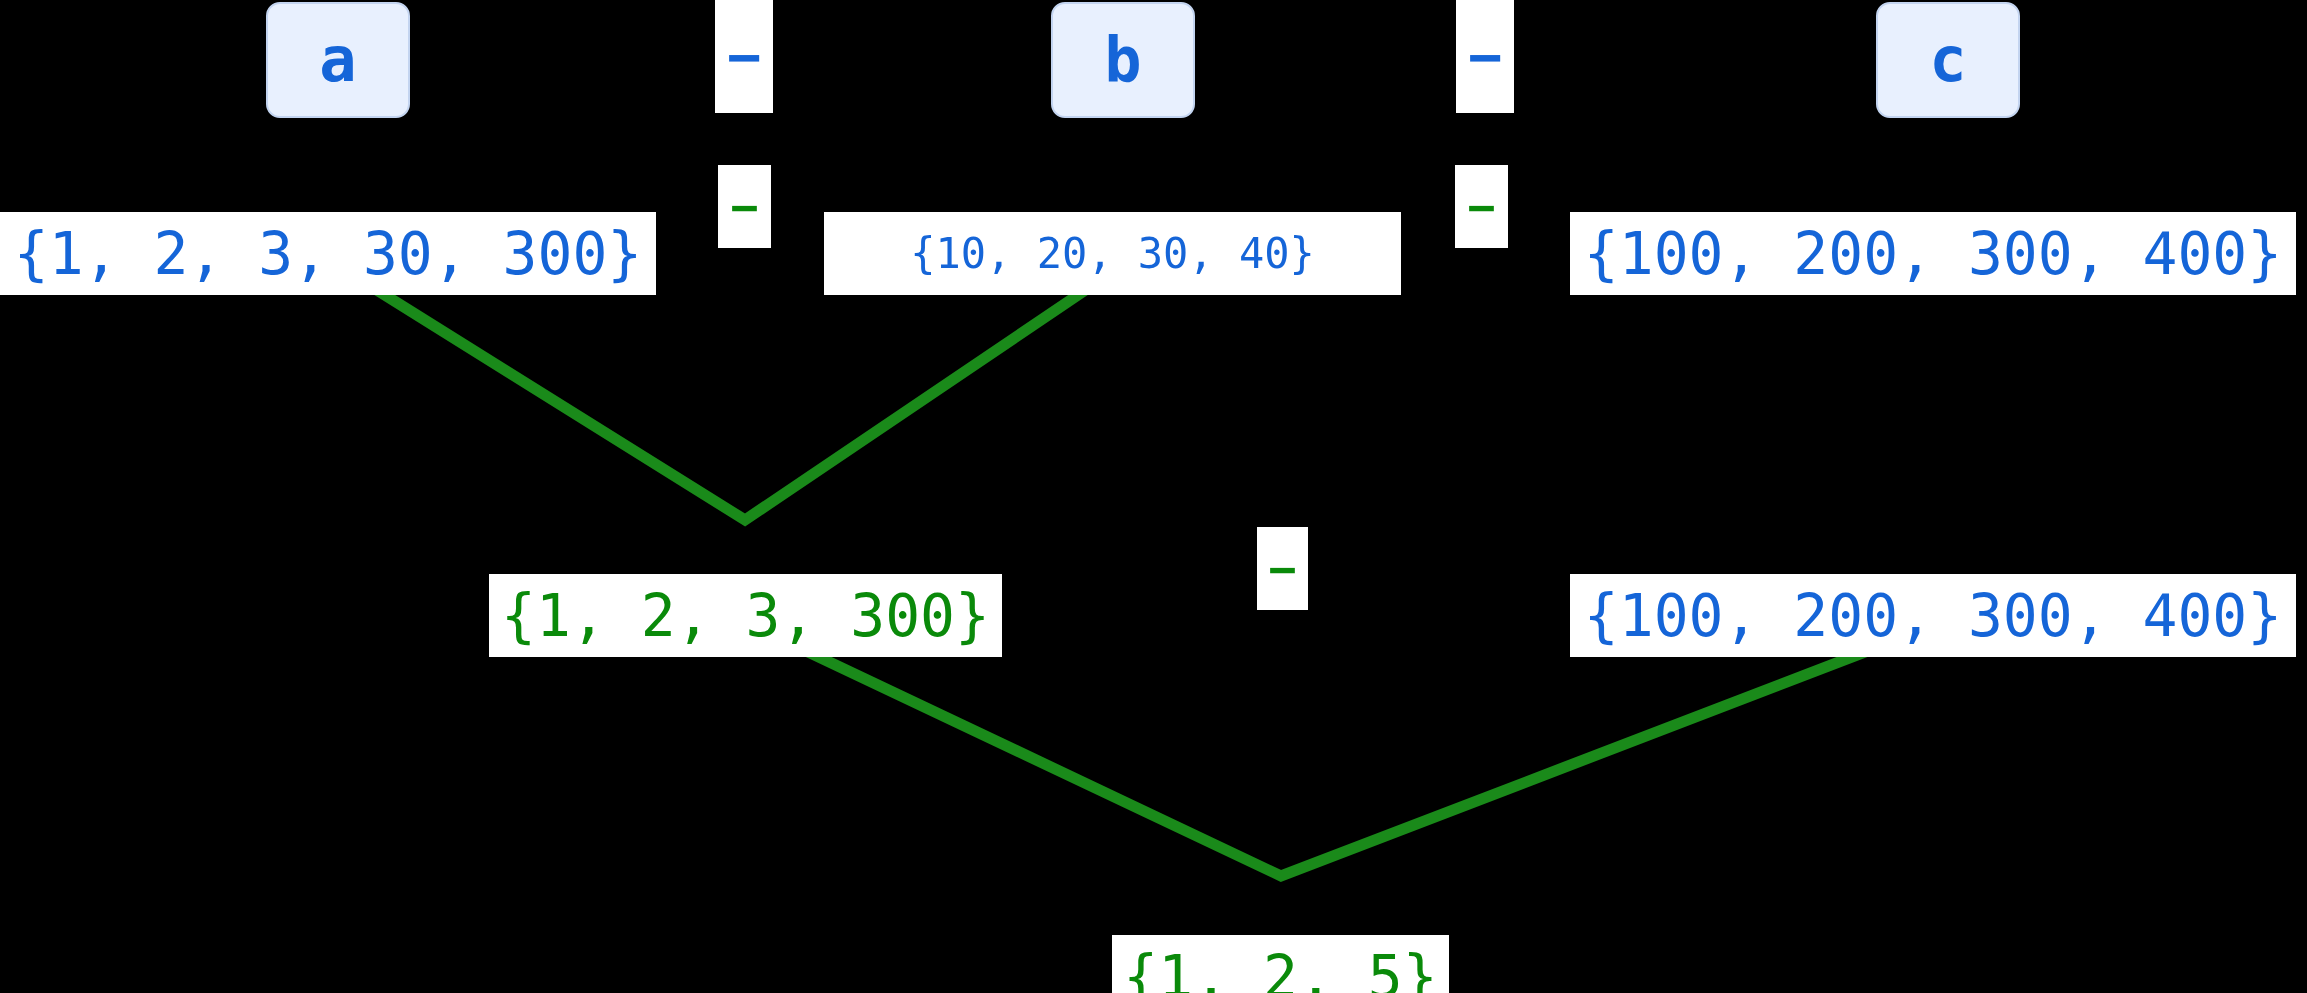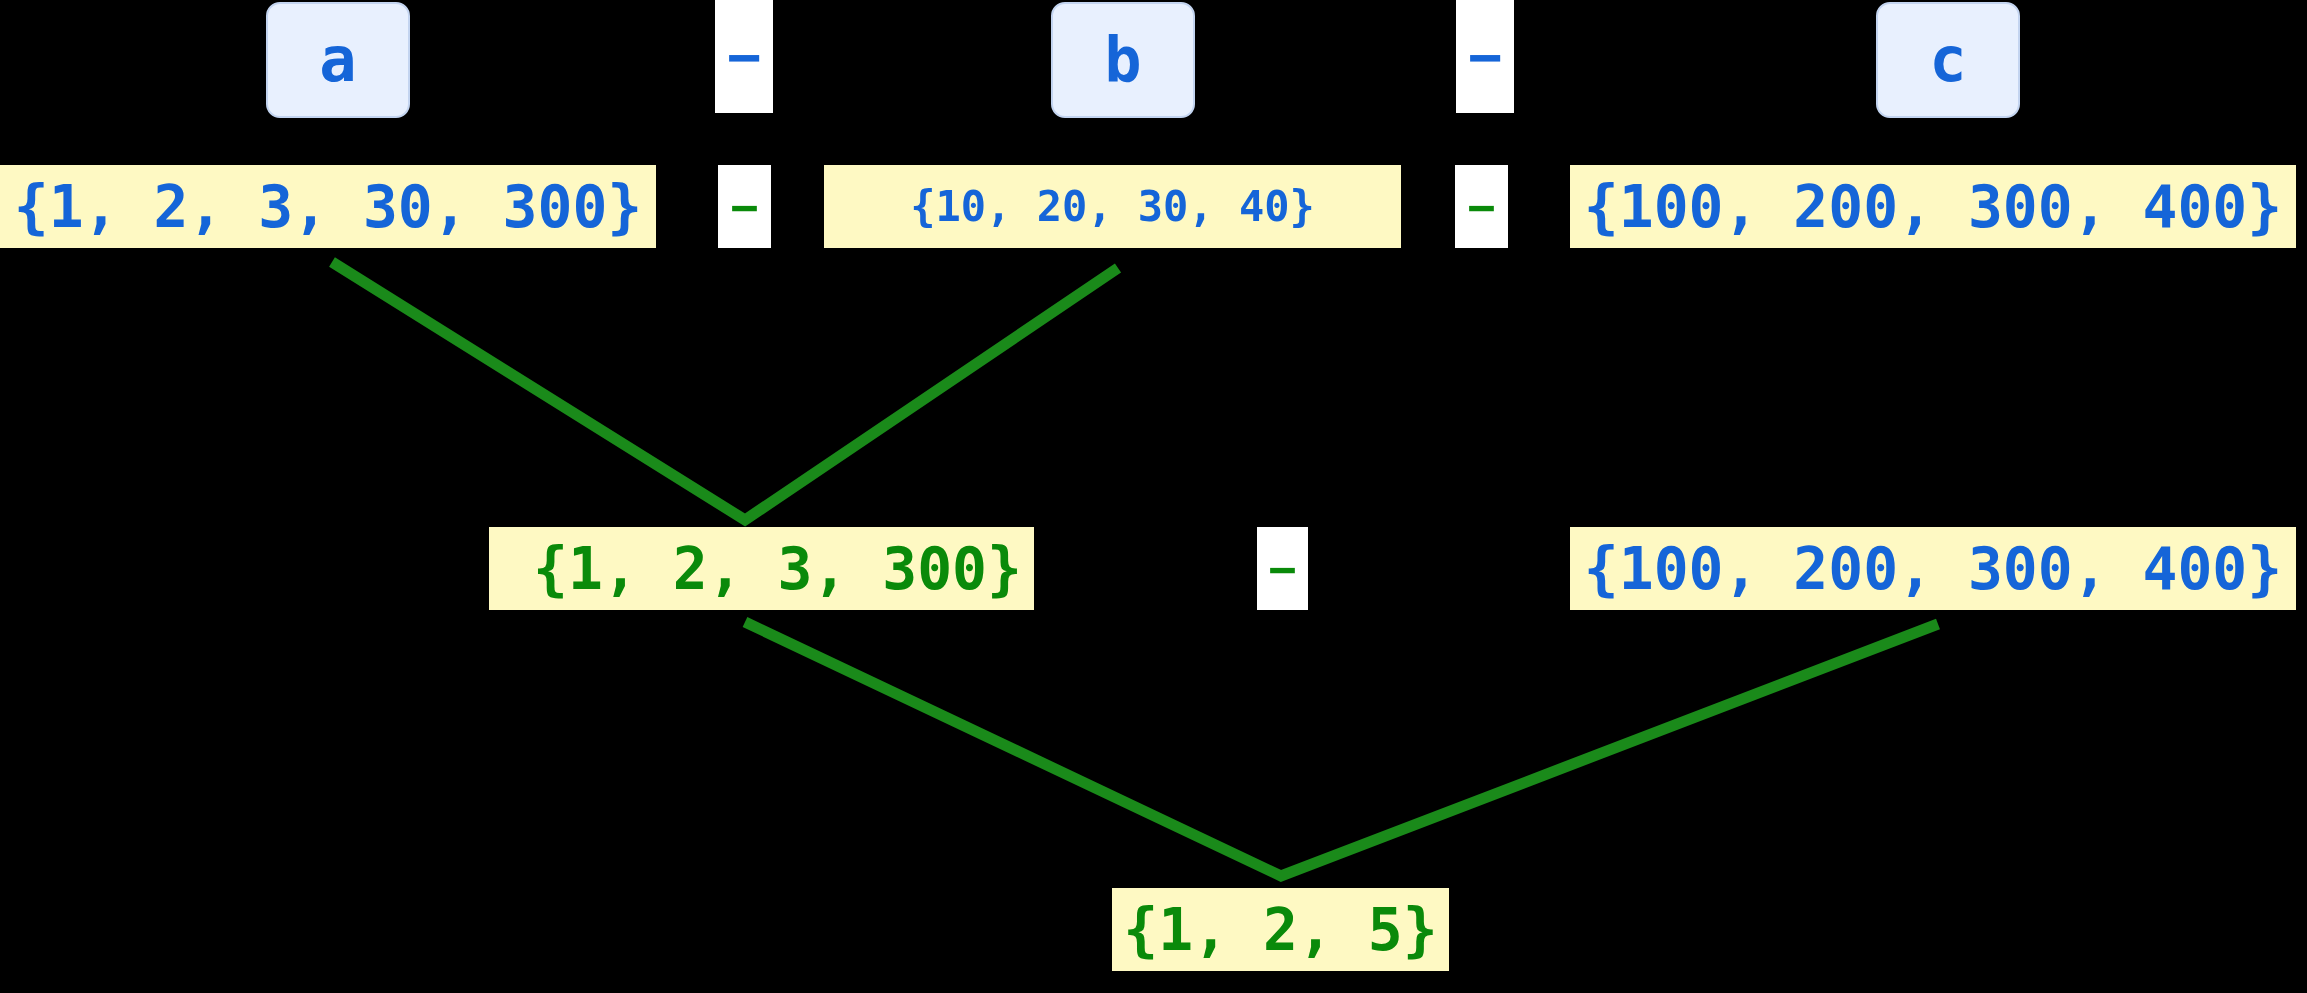--- a/index.html
+++ b/index.html
@@ -62,29 +62,30 @@
     font-family: "DejaVu Sans Mono", "Liberation Mono", monospace;
     line-height: 1;
   }
   .op.blue  { color: #1565d8; }
   .op.green { color: #0a8a0a; }
 
   
   .setbox {
     position: absolute;
     z-index: 3;
-    background: #fef9c3;
+    background: #ffffff;
     display: flex;
     align-items: center;
     justify-content: center;
     white-space: pre;
     font-family: "DejaVu Sans Mono", "Liberation Mono", monospace;
-    font-weight: 700;
+    font-weight: 400;
     letter-spacing: 0px;
     line-height: 1;
+    margin-top: 47px;
   }
   .setbox.blue  { color: #1565d8; }
   .setbox.green { color: #0a8a0a; }
 </style>
 </head>
 <body>
 
 <div id="stage">
 
   <svg id="connectors" viewBox="0 0 2307 993" width="2307" height="993">
@@ -107,21 +108,21 @@
   <div class="setbox blue" style="left:0px; top:165px; width:656px; height:83px; font-size:58px;">{1, 2, 3, 30, 300}</div>
 
   <div class="op green" style="left:718px; top:165px; width:53px; height:83px; font-size:46px; font-weight:700;">−</div>
 
   <div class="setbox blue" style="left:824px; top:165px; width:577px; height:83px; font-size:42px;">{10, 20, 30, 40}</div>
 
   <div class="op green" style="left:1455px; top:165px; width:53px; height:83px; font-size:46px; font-weight:700;">−</div>
 
   <div class="setbox blue" style="left:1570px; top:165px; width:726px; height:83px; font-size:58px;">{100, 200, 300, 400}</div>
 
-  <div class="setbox green" style="left:489px; top:527px; width:513px; height:83px; font-size:58px;padding-left:32px;">{1, 2, 3, 300}</div>
+  <div class="setbox green" style="left:489px; top:527px; width:513px; height:83px; font-size:58px;">{1, 2, 3, 300}</div>
 
   <div class="op green" style="left:1257px; top:527px; width:51px; height:83px; font-size:46px; font-weight:700;">−</div>
 
   <div class="setbox blue" style="left:1570px; top:527px; width:726px; height:83px; font-size:58px;">{100, 200, 300, 400}</div>
 
   <div class="setbox green" style="left:1112px; top:888px; width:337px; height:83px; font-size:58px;">{1, 2, 5}</div>
 
 </div>
 
 </body></html>

